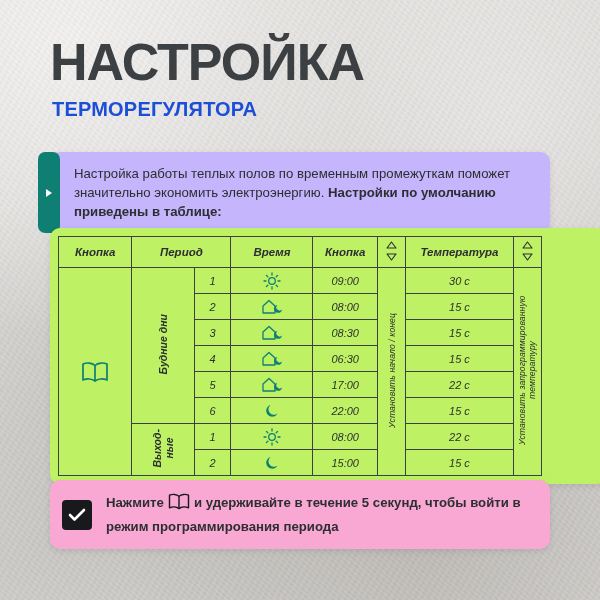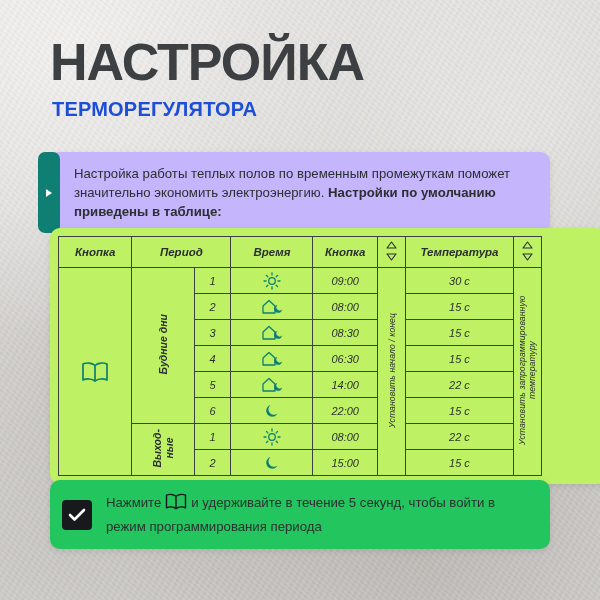--- a/index.html
+++ b/index.html
@@ -151,27 +151,28 @@
   .book-cell svg { display: block; margin: 0 auto; }
   .sym-cell { line-height: 0; }
   .sym-cell svg { display: inline-block; vertical-align: middle; }
 
   
   .footer-card {
     position: absolute;
     left: 50px;
     top: 480px;
     width: 500px;
-    background: #22c55e;
+    background: #f9a8d4;
     border-radius: 10px;
     box-shadow: 0 2px 6px rgba(0,0,0,0.10);
     display: flex;
     align-items: center;
     padding: 12px 16px 12px 12px;
     box-sizing: border-box;
+    font-weight: bold;
   }
   .check-box {
     width: 30px;
     height: 30px;
     background: #17191c;
     border-radius: 4px;
     flex: 0 0 30px;
     display: flex;
     align-items: center;
     justify-content: center;
@@ -319,21 +320,21 @@
         </tr>
 
         <tr>
           <td>5</td>
           <td class="sym-cell">
             <svg width="24" height="18" viewBox="0 0 24 18" aria-hidden="true">
               <path d="M3 15 L3 8 L9 2.5 L15 8 L15 15 Z" fill="none" stroke="#0e7f72" stroke-width="1.3" stroke-linejoin="round"></path>
               <path d="M22 11.5 a4 4 0 1 1 -4.6 -4.6 a3.2 3.2 0 0 0 4.6 4.6 z" fill="#0e7f72"></path>
             </svg>
           </td>
-          <td>14:00</td>
+          <td>17:00</td>
           <td>22 c</td>
         </tr>
 
         <tr>
           <td>6</td>
           <td class="sym-cell">
             <svg width="18" height="18" viewBox="0 0 18 18" aria-hidden="true">
               <path d="M14.5 11.5 a6 6 0 1 1 -7 -8.6 a5 5 0 0 0 7 8.6 z" fill="#0e7f72"></path>
             </svg>
           </td>

